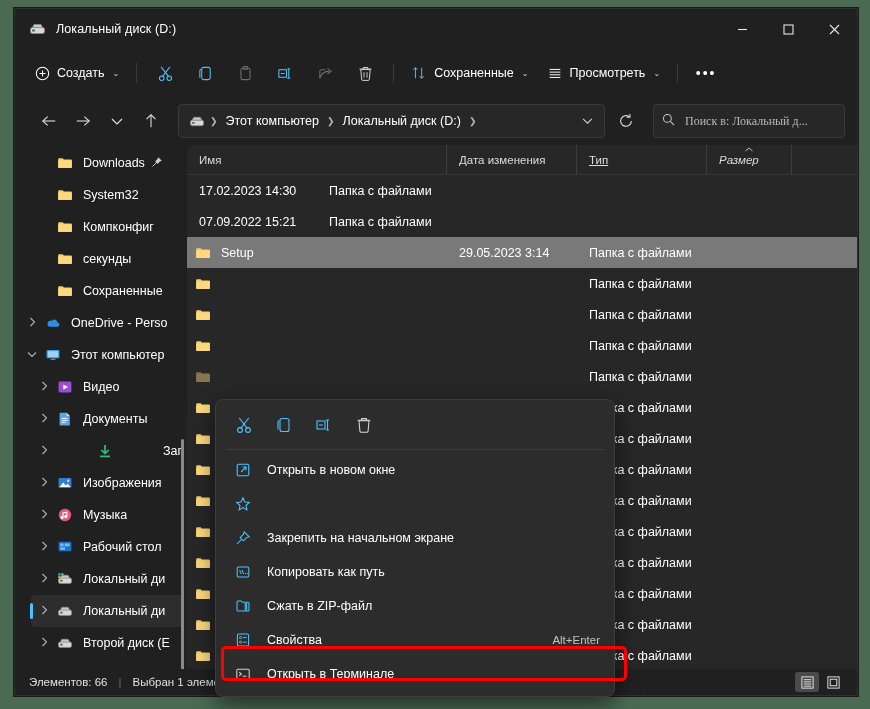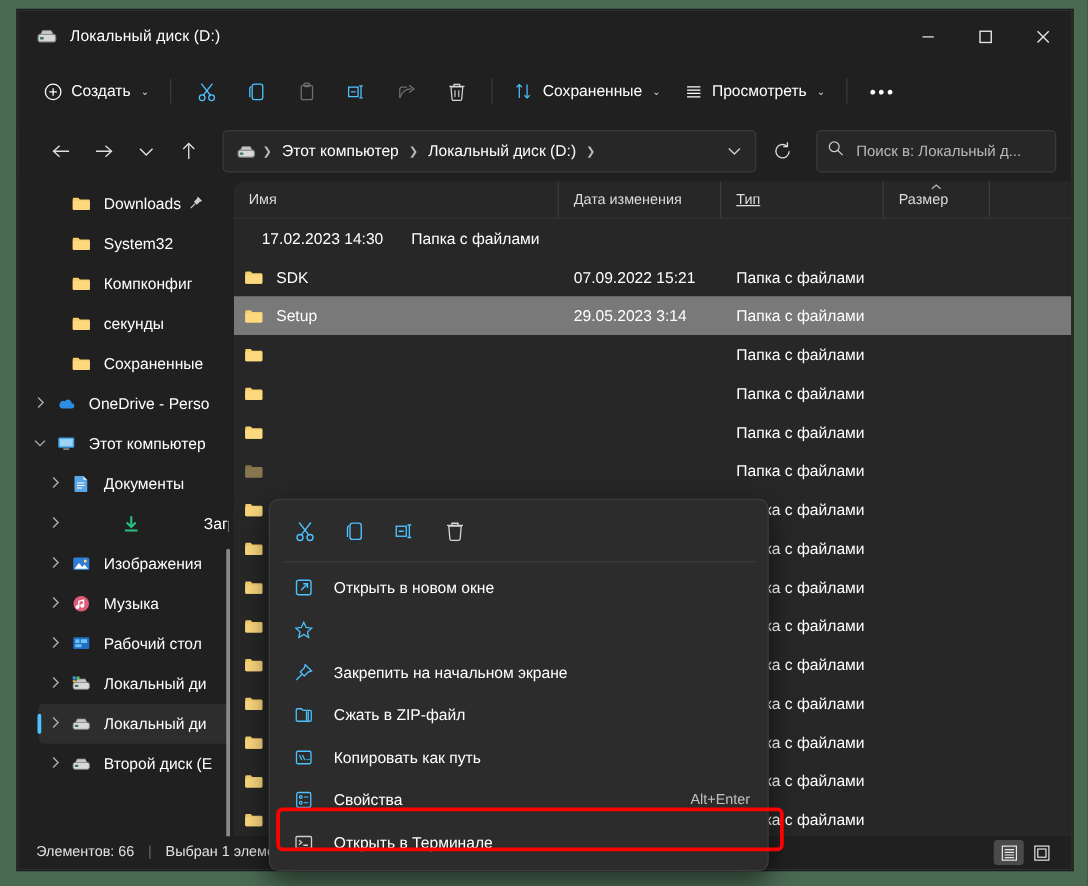--- a/index.html
+++ b/index.html
@@ -122,21 +122,21 @@
     margin-left: 10px;
     background: #272727;
     border: 1px solid #3a3a3a;
     border-radius: 4px;
     display: flex; align-items: center;
     padding: 0 8px; gap: 8px;
   }
   .searchbox input {
     background: transparent; border: none; outline: none;
     color: #eab308; font-size: 12px;
-    font-family: Liberation Sans, sans-serif;
+    font-family: Liberation Serif, serif;
     width: 100%;
   }
   .searchbox input::placeholder { color: #b9b9b9; }
   
   .body {
     flex: 1;
     display: flex;
     min-height: 0;
     position: relative;
   }
@@ -568,20 +568,32 @@
               </svg>
             </span>
             <span class="nav-label">Этот компьютер</span>
           </div>
           <div class="nav-item" style="margin-left: 16px;">
             <span class="expander"><svg width="7" height="10" viewBox="0 0 7 10">
                 <path d="M1.5 1 L5.5 5 L1.5 9" fill="none" stroke="#b0b0b0" stroke-width="1.1"></path>
               </svg></span>
             <span class="nav-icon">
               <svg width="16" height="16" viewBox="0 0 16 16">
+                <rect x="1.6" y="2.6" width="12.8" height="10.8" rx="1.4" fill="#9b4dd6"></rect>
+                <path d="M6.3 5.6 L11 8 L6.3 10.4 Z" fill="#ffffff"></path>
+              </svg>
+            </span>
+            <span class="nav-label">Видео</span>
+          </div>
+          <div class="nav-item" style="margin-left: 16px;">
+            <span class="expander"><svg width="7" height="10" viewBox="0 0 7 10">
+                <path d="M1.5 1 L5.5 5 L1.5 9" fill="none" stroke="#b0b0b0" stroke-width="1.1"></path>
+              </svg></span>
+            <span class="nav-icon">
+              <svg width="16" height="16" viewBox="0 0 16 16">
                 <path d="M3.2 1.8 h6.4 l3.2 3.2 V14 a.6 .6 0 0 1-.6 .6 H3.2 a.6 .6 0 0 1-.6-.6 V2.4 a.6 .6 0 0 1 .6-.6 Z" fill="#5aa7e8"></path>
                 <path d="M9.6 1.8 L12.8 5 H9.6 Z" fill="#c5e3f8"></path>
                 <line x1="4.6" y1="7.4" x2="10.6" y2="7.4" stroke="#ffffff" stroke-width=".9"></line>
                 <line x1="4.6" y1="9.4" x2="10.6" y2="9.4" stroke="#ffffff" stroke-width=".9"></line>
                 <line x1="4.6" y1="11.4" x2="8.6" y2="11.4" stroke="#ffffff" stroke-width=".9"></line>
               </svg>
             </span>
             <span class="nav-label">Документы</span>
           </div>
           <div class="nav-item" style="margin-left: 16px; gap: 40px;">
@@ -685,43 +697,34 @@
         <div class="colhead" id="colhead">
             <div class="ch" style="width: 260px;">
               <span>Имя</span>
             </div>
             <div class="ch" style="width: 130px;">
               <span>Дата изменения</span>
             </div>
             <div class="ch" style="width: 130px; text-decoration: underline;">
               <span>Тип</span>
             </div>
-            <div class="ch" style="width: 85px;">
+            <div class="ch" style="width: 85px; font-style: italic;">
               <span>Размер</span>
               <span class="sortmark"><svg width="9" height="5" viewBox="0 0 9 5">
                   <path d="M1 4 L4.5 1 L8 4" fill="none" stroke="#bdbdbd" stroke-width="1"></path>
                 </svg></span>
             </div>
           </div>
         <div class="rows" id="filerows">
             <div class="row">
-              <div class="cell" style="width: 130px; text-align: center;">17.02.2023 14:30</div>
-              <div class="cell" style="width: 130px;">Папка с файлами</div>
-              <div class="cell" style="width: 85px;"></div>
-            </div>
-            <div class="row">
-              <div class="cell-name" style="width: 260px;">
-                <span class="folder-ic">
-                  <svg width="16" height="16" viewBox="0 0 16 16">
-                    <path d="M1.2 4.2 a1 1 0 0 1 1-1 h3.4 l1.3 1.4 h7 a1 1 0 0 1 1 1 V12 a1 1 0 0 1-1 1 H2.2 a1 1 0 0 1-1-1 Z" fill="#f7cf6b"></path>
-                    <path d="M1.2 5.6 h13.6 V12 a1 1 0 0 1-1 1 H2.2 a1 1 0 0 1-1-1 Z" fill="#fcd97f"></path>
-                  </svg>
-                </span>
-                <span>SDK</span>
-              </div>
+              <div class="cell" style="width: 130px;">17.02.2023 14:30</div>
+              <div class="cell" style="width: 130px;">Папка с файлами</div>
+              <div class="cell" style="width: 85px;"></div>
+            </div>
+            <div class="row">
               <div class="cell" style="width: 130px;">07.09.2022 15:21</div>
               <div class="cell" style="width: 130px;">Папка с файлами</div>
               <div class="cell" style="width: 85px;"></div>
             </div>
             <div class="row selected">
               <div class="cell-name" style="width: 260px;">
                 <span class="folder-ic">
                   <svg width="16" height="16" viewBox="0 0 16 16">
                     <path d="M1.2 4.2 a1 1 0 0 1 1-1 h3.4 l1.3 1.4 h7 a1 1 0 0 1 1 1 V12 a1 1 0 0 1-1 1 H2.2 a1 1 0 0 1-1-1 Z" fill="#f7cf6b"></path>
                     <path d="M1.2 5.6 h13.6 V12 a1 1 0 0 1-1 1 H2.2 a1 1 0 0 1-1-1 Z" fill="#fcd97f"></path>
@@ -977,38 +980,38 @@
                   <path d="M9.2 1.8 L14.2 6.8 L11.6 7.6 L8.4 10.8 L5.2 7.6 L8.4 4.4 Z" fill="none" stroke="#4cc2ff" stroke-width="1.05"></path>
                   <line x1="6.6" y1="9.4" x2="2" y2="14" stroke="#4cc2ff" stroke-width="1.05"></line>
                 </svg>
               </span>
               <span class="ctx-label">Закрепить на начальном экране</span>
               <span class="ctx-accel"></span>
             </div>
             <div class="ctx-item">
               <span class="ctx-ic">
                 <svg width="16" height="16" viewBox="0 0 16 16">
-                  <path d="M2 4 a1 1 0 0 1 1-1 h3.2 l1.2 1.3 H13 a1 1 0 0 1 1 1 V12 a1 1 0 0 1-1 1 H3 a1 1 0 0 1-1-1 Z" fill="none" stroke="#4cc2ff" stroke-width="1.05"></path>
-                  <line x1="10.2" y1="5" x2="10.2" y2="12.6" stroke="#4cc2ff" stroke-width="1.05"></line>
-                  <line x1="11.6" y1="5" x2="11.6" y2="12.6" stroke="#4cc2ff" stroke-width="1.05"></line>
-                </svg>
-              </span>
-              <span class="ctx-label">Сжать в ZIP-файл</span>
-              <span class="ctx-accel"></span>
-            </div>
-            <div class="ctx-item">
-              <span class="ctx-ic">
-                <svg width="16" height="16" viewBox="0 0 16 16">
                   <rect x="2.2" y="3" width="11.6" height="10" rx="1.2" fill="none" stroke="#4cc2ff" stroke-width="1.05"></rect>
                   <path d="M4.6 6 L6.4 10 M7 6 L8.8 10" stroke="#4cc2ff" stroke-width="1"></path>
                   <circle cx="10.6" cy="9.6" r=".6" fill="#4cc2ff"></circle>
                   <circle cx="12.2" cy="9.6" r=".6" fill="#4cc2ff"></circle>
                 </svg>
               </span>
               <span class="ctx-label">Копировать как путь</span>
+              <span class="ctx-accel"></span>
+            </div>
+            <div class="ctx-item">
+              <span class="ctx-ic">
+                <svg width="16" height="16" viewBox="0 0 16 16">
+                  <path d="M2 4 a1 1 0 0 1 1-1 h3.2 l1.2 1.3 H13 a1 1 0 0 1 1 1 V12 a1 1 0 0 1-1 1 H3 a1 1 0 0 1-1-1 Z" fill="none" stroke="#4cc2ff" stroke-width="1.05"></path>
+                  <line x1="10.2" y1="5" x2="10.2" y2="12.6" stroke="#4cc2ff" stroke-width="1.05"></line>
+                  <line x1="11.6" y1="5" x2="11.6" y2="12.6" stroke="#4cc2ff" stroke-width="1.05"></line>
+                </svg>
+              </span>
+              <span class="ctx-label">Сжать в ZIP-файл</span>
               <span class="ctx-accel"></span>
             </div>
             <div class="ctx-item">
               <span class="ctx-ic">
                 <svg width="16" height="16" viewBox="0 0 16 16">
                   <rect x="2.4" y="2" width="11.2" height="12" rx="1.4" fill="none" stroke="#4cc2ff" stroke-width="1.05"></rect>
                   <circle cx="5.6" cy="5.6" r="1.1" fill="none" stroke="#4cc2ff" stroke-width=".95"></circle>
                   <circle cx="5.6" cy="10.2" r="1.1" fill="none" stroke="#4cc2ff" stroke-width=".95"></circle>
                   <line x1="8" y1="5.6" x2="11.6" y2="5.6" stroke="#4cc2ff" stroke-width=".95"></line>
                   <line x1="8" y1="10.2" x2="11.6" y2="10.2" stroke="#4cc2ff" stroke-width=".95"></line>

